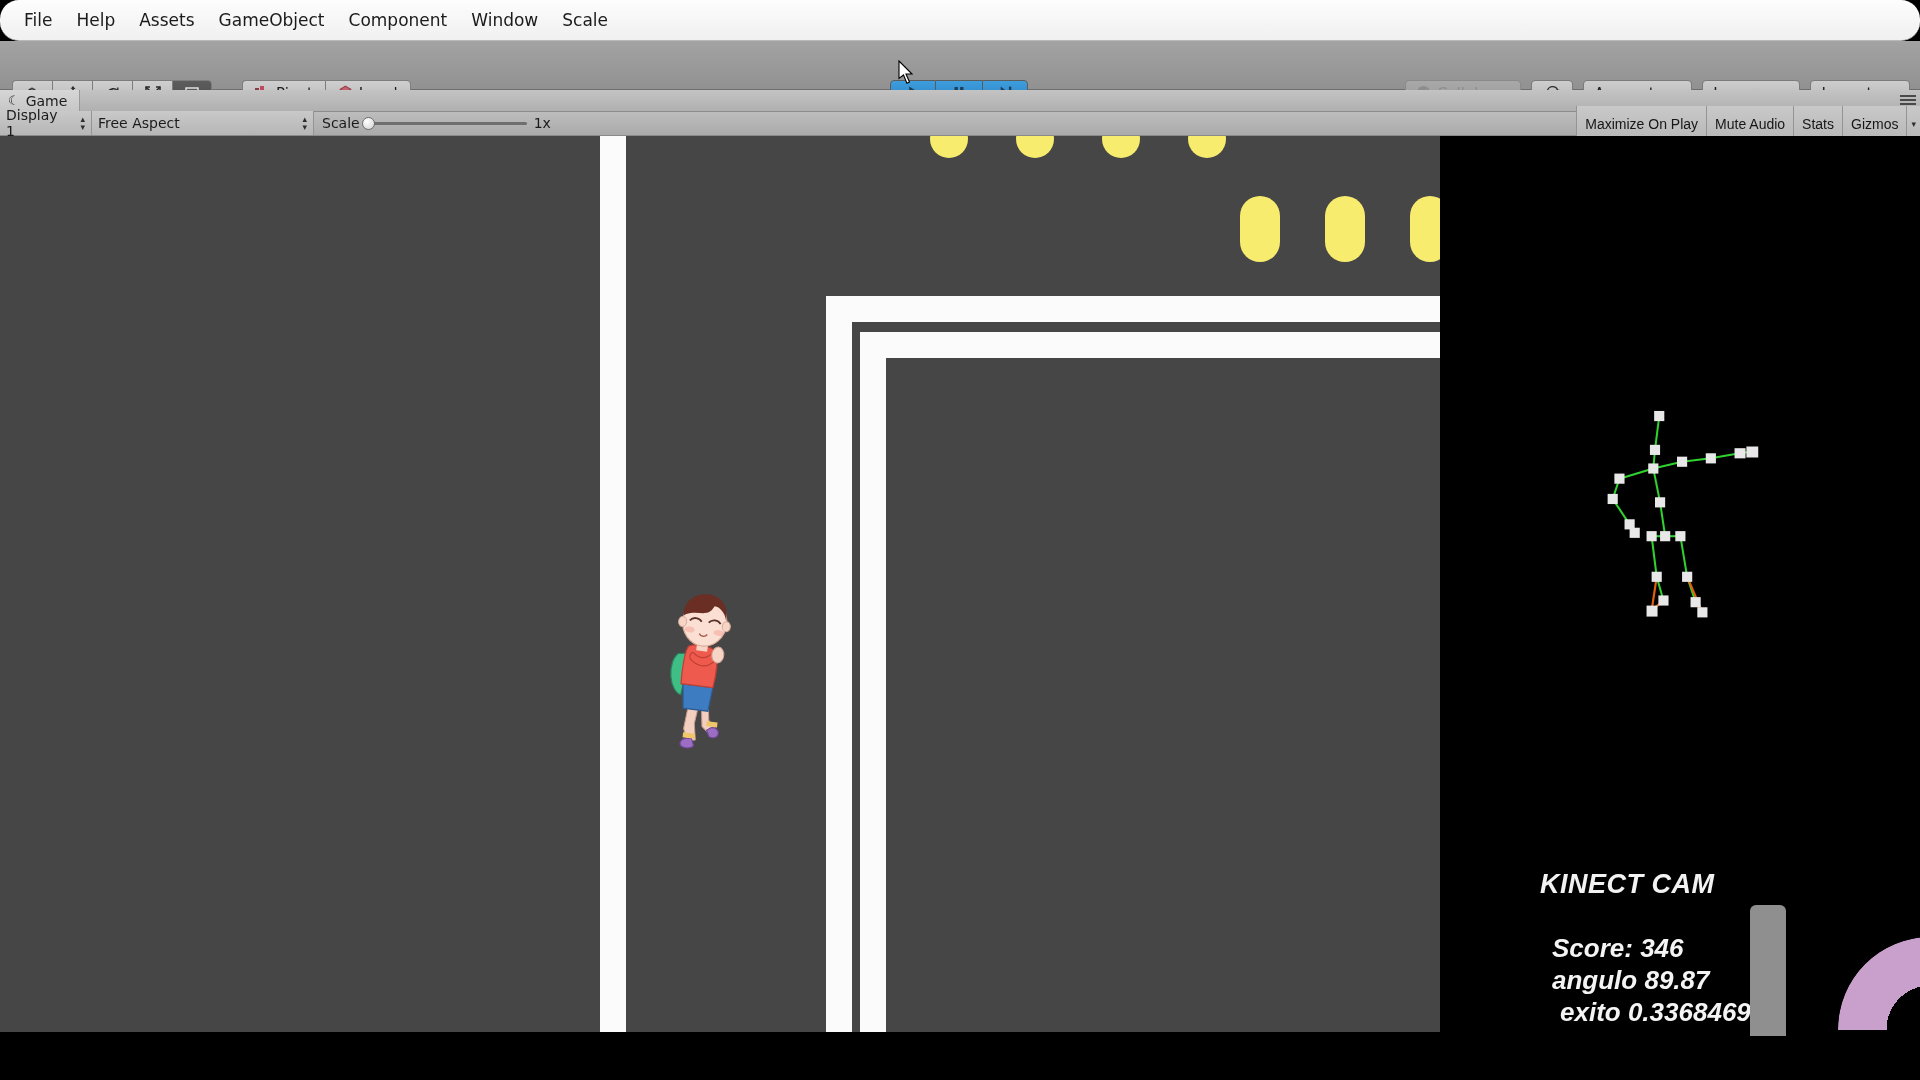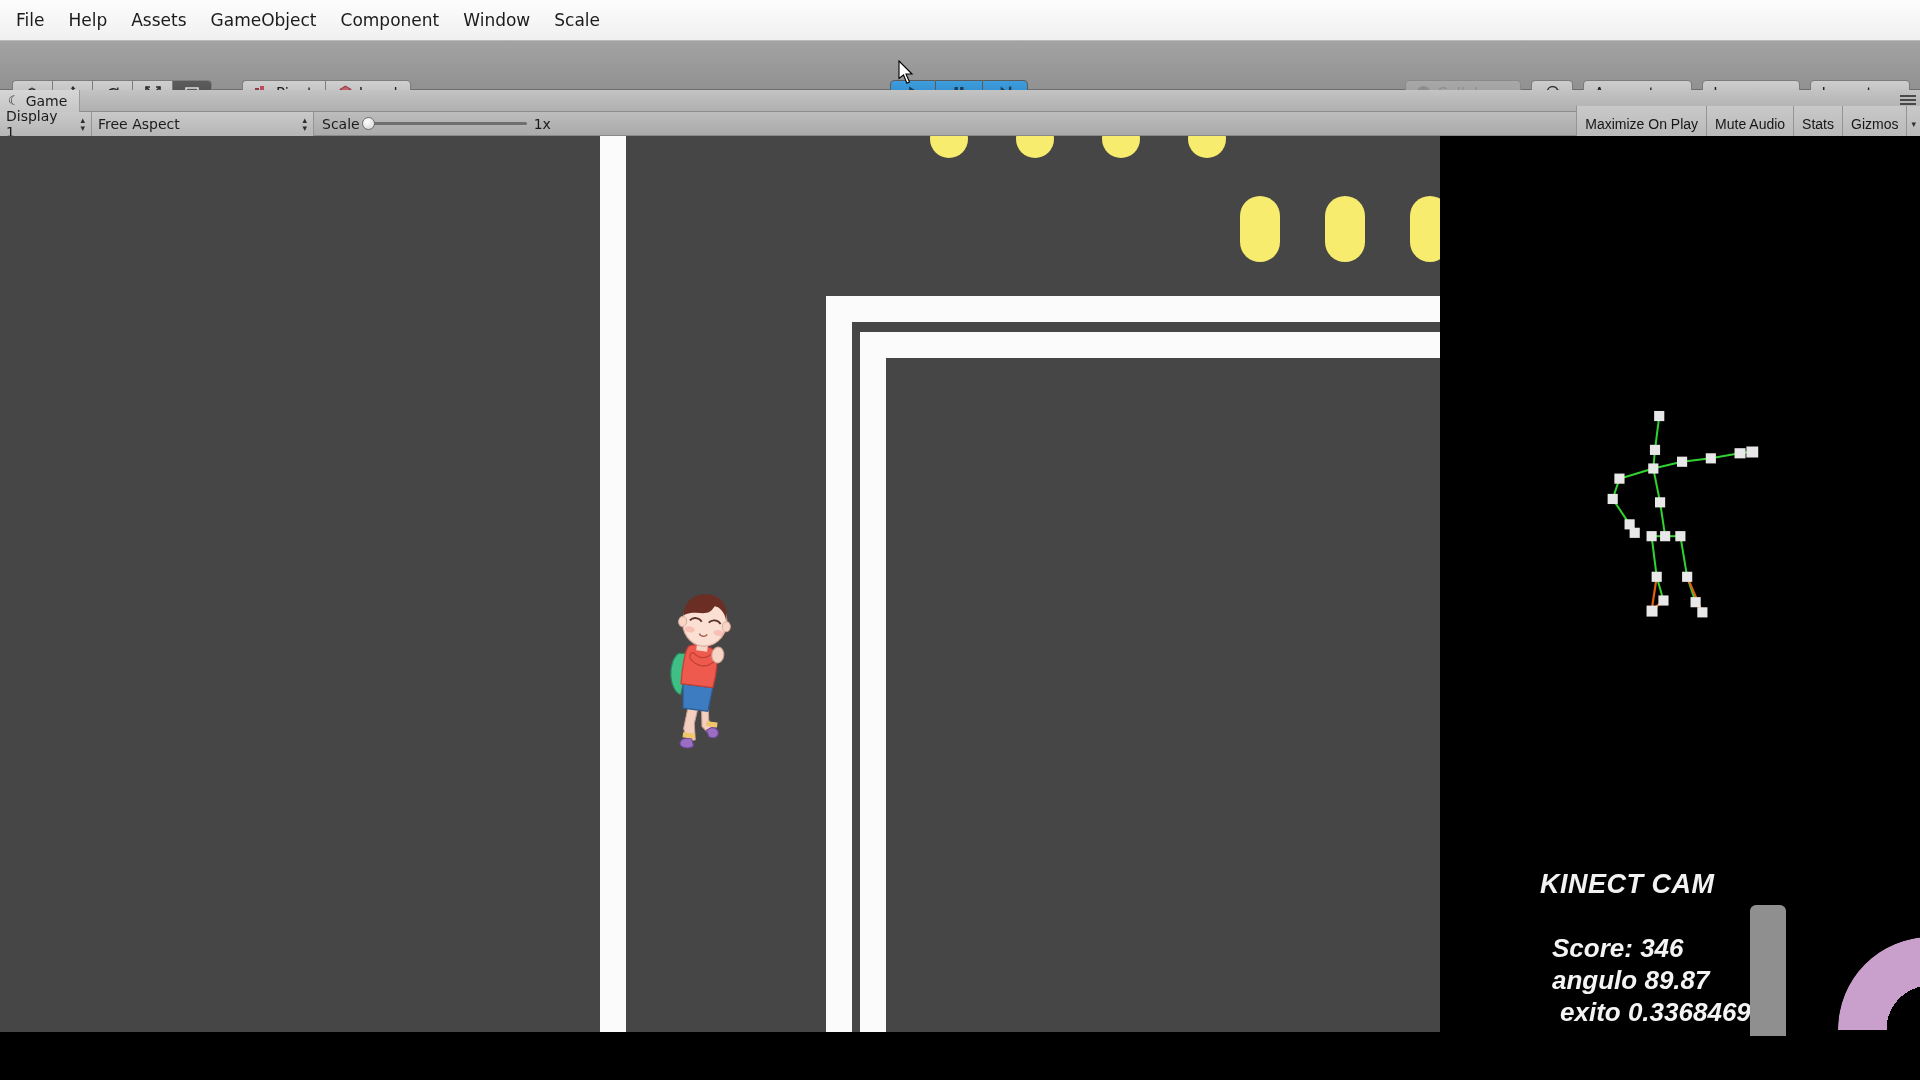--- a/index.html
+++ b/index.html
@@ -9,21 +9,21 @@
     font-family: "Liberation Sans", sans-serif;
     overflow: hidden;
   }
   #app { position: relative; width: 1920px; height: 1080px; background: #000; }
 
   
   .menubar {
     position: absolute; left: 0; top: 0; width: 1920px; height: 41px;
     background: linear-gradient(#fdfdfd, #f0f0f0);
     border-bottom: 1px solid #b9b9b9;
-    display: flex; align-items: center; padding-left: 4px;
+    display: flex; align-items: center; padding-left: 12px; border-radius: 19px;
   }
   .menu-item {
     font-size: 17px; color: #1b1b1b; padding: 3px 12px; line-height: 20px;
     font-family: "DejaVu Sans", sans-serif;
   }
 
   
   .toolbar {
     position: absolute; left: 0; top: 41px; width: 1920px; height: 49px;
     background: linear-gradient(#a3a3a3, #919191);
@@ -107,21 +107,21 @@
     width: 16px; height: 16px; display: flex; flex-direction: column;
     justify-content: center; gap: 2px;
   }
   .panel-menu i { display: block; height: 2px; background: #4a4a4a; }
 
   
   .gameview-tb {
     position: absolute; left: 0; top: 112px; width: 1920px; height: 24px;
     background: linear-gradient(#bdbdbd, #aaaaaa);
     border-bottom: 1px solid #8a8a8a;
-    display: flex; align-items: center;
+    display: flex; align-items: flex-end;
   }
   .gv-sel {
     height: 24px; padding: 0 6px;
     background: linear-gradient(#c9c9c9, #b6b6b6);
     border-right: 1px solid #949494;
     display: flex; align-items: center; justify-content: space-between;
     font-size: 14px; color: #1b1b1b;
     font-family: "DejaVu Sans", sans-serif;
   }
   .gv-sel .arrows { font-size: 9px; line-height: 8px; color: #2d2d2d; margin-left: 10px; }

